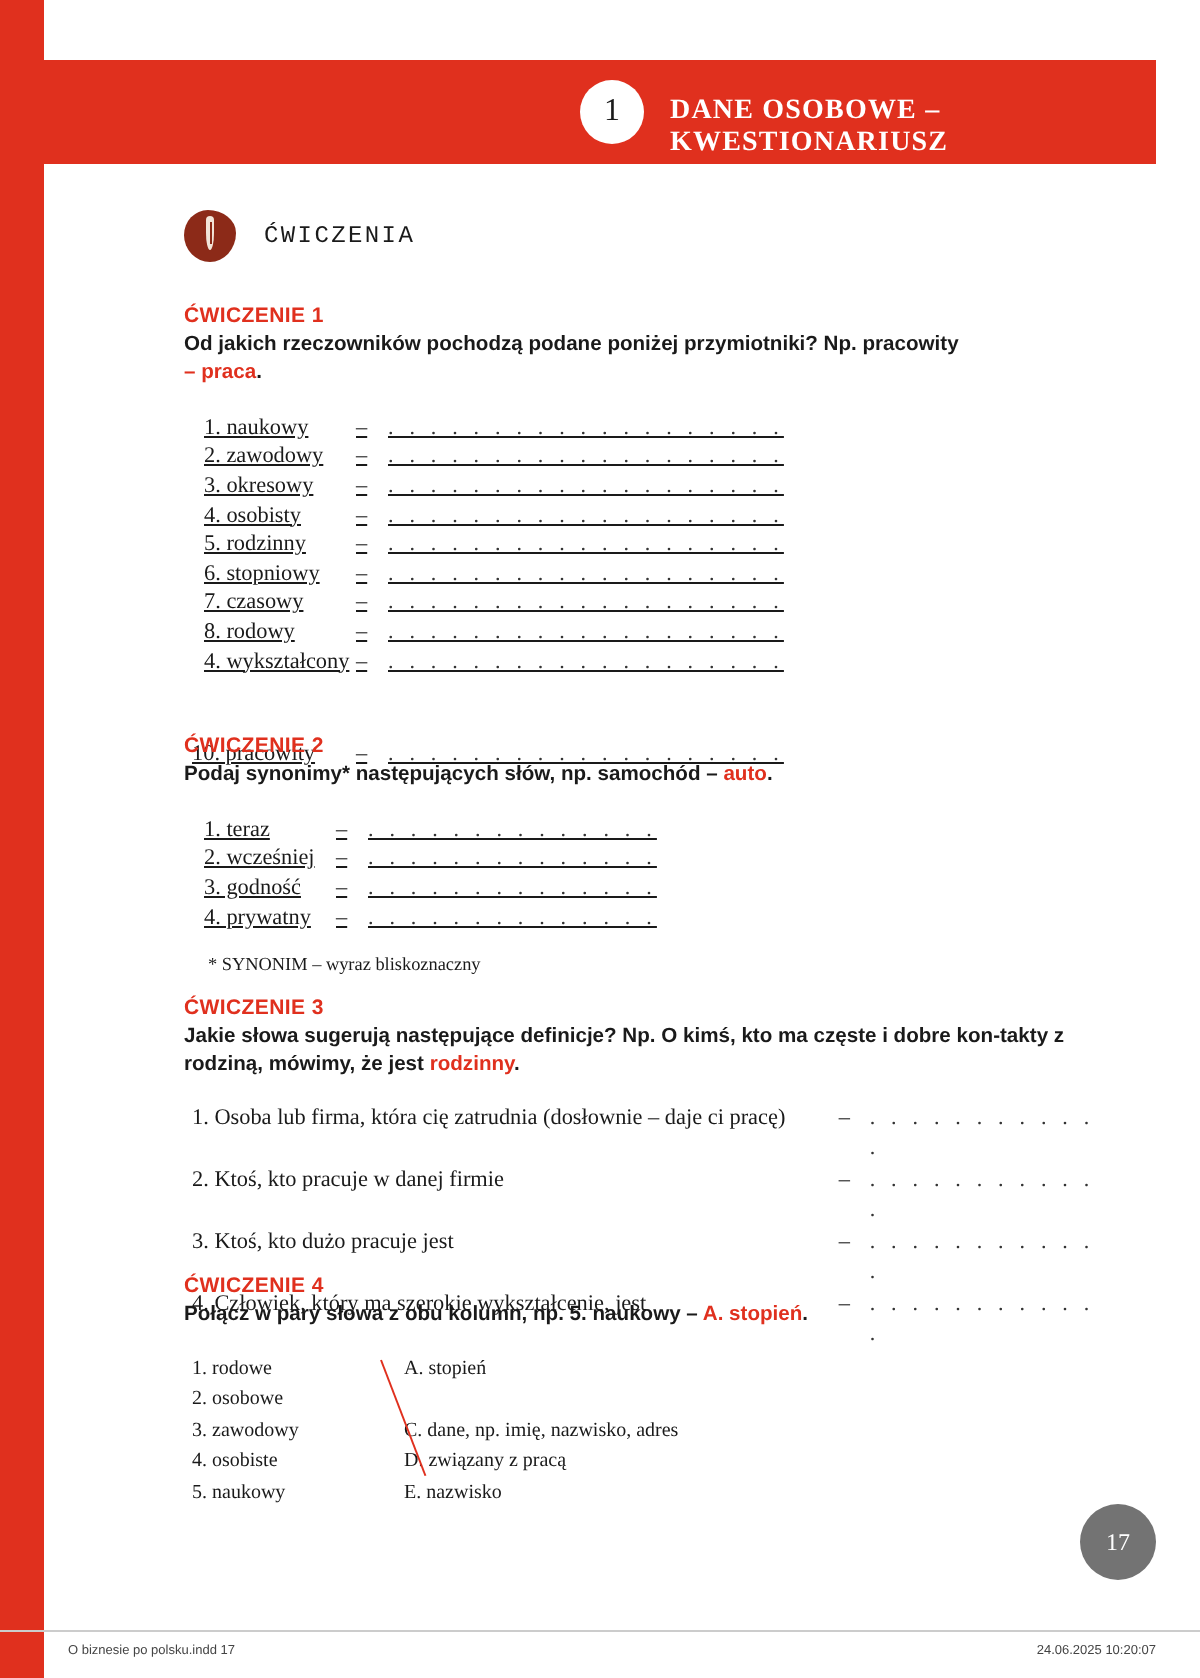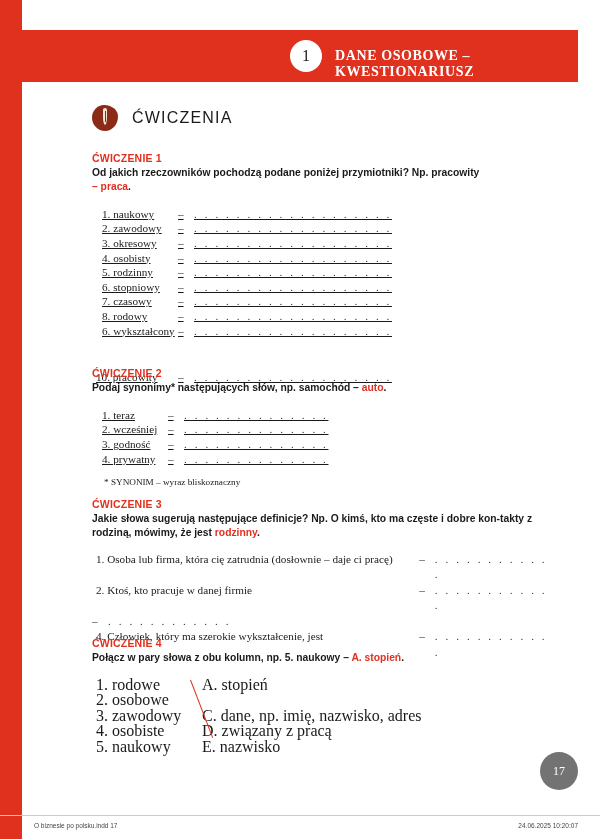--- a/index.html
+++ b/index.html
@@ -77,22 +77,22 @@
     background: #f2e4d8;
     border-radius: 2px 2px 50% 50%;
   }
   .pen-icon .nib-line {
     position: absolute;
     left: 12.5px; top: 8px;
     width: 1px; height: 11px;
     background: #8c2a18;
   }
   .cwiczenia-title {
-    font-family: Liberation Sans, sans-serif;
-    font-size: 16px;
+    font-family: Liberation Mono, monospace;
+    font-size: 12px;
     letter-spacing: 1.2px;
     color: #1a1a1a;
     font-variant: small-caps;
   }
 
   
   .ex { position: absolute; left: 92px; width: 462px; }
   .ex-label {
     font-family: "Liberation Sans", sans-serif;
     font-size: 10.5px;
@@ -152,21 +152,21 @@
     line-height: 15.5px;
   }
   .row3 .txt { width: 338px; padding-left: 4px; }
   .row3 .dash { width: 16px; }
 
   
   .pairs { margin-top: 12px; position: relative; }
   .pair-row {
     display: flex;
     font-family: "Liberation Serif", serif;
-    font-size: 16px;
+    font-size: 10px;
     line-height: 15.4px;
   }
   .pair-left { width: 110px; padding-left: 4px; }
   .pair-right { width: 300px; }
   .pair-line {
     position: absolute;
     left: 98px; top: 3px;
     width: 1px; height: 62px;
     background: #e0301e;
     transform: rotate(-21deg);
@@ -260,21 +260,21 @@
         <span class="li-num">7. czasowy</span>
         <span class="dash">–</span>
         <span class="dots">. . . . . . . . . . . . . . . . . . .</span>
       </div>
     <div class="list-row">
         <span class="li-num">8. rodowy</span>
         <span class="dash">–</span>
         <span class="dots">. . . . . . . . . . . . . . . . . . .</span>
       </div>
     <div class="list-row">
-        <span class="li-num">6. wykształcony</span>
+        <span class="li-num">4. wykształcony</span>
         <span class="dash">–</span>
         <span class="dots">. . . . . . . . . . . . . . . . . . .</span>
       </div>
     <div class="list-row">
         <span class="li-num" style="padding-left:4px;margin-top:32px;">10. pracowity</span>
         <span class="dash">–</span>
         <span class="dots">. . . . . . . . . . . . . . . . . . .</span>
       </div>
   </div>
 </div>
@@ -319,20 +319,21 @@
         <span class="txt">1. Osoba lub firma, która cię zatrudnia (dosłownie – daje ci pracę)</span>
         <span class="dash">–</span>
         <span class="dots">. . . . . . . . . . . .</span>
       </div>
     <div class="row3">
         <span class="txt">2. Ktoś, kto pracuje w danej firmie</span>
         <span class="dash">–</span>
         <span class="dots">. . . . . . . . . . . .</span>
       </div>
     <div class="row3">
+        <span class="txt">3. Ktoś, kto dużo pracuje jest</span>
         <span class="dash">–</span>
         <span class="dots">. . . . . . . . . . . .</span>
       </div>
     <div class="row3">
         <span class="txt">4. Człowiek, który ma szerokie wykształcenie, jest</span>
         <span class="dash">–</span>
         <span class="dots">. . . . . . . . . . . .</span>
       </div>
   </div>
 </div>

